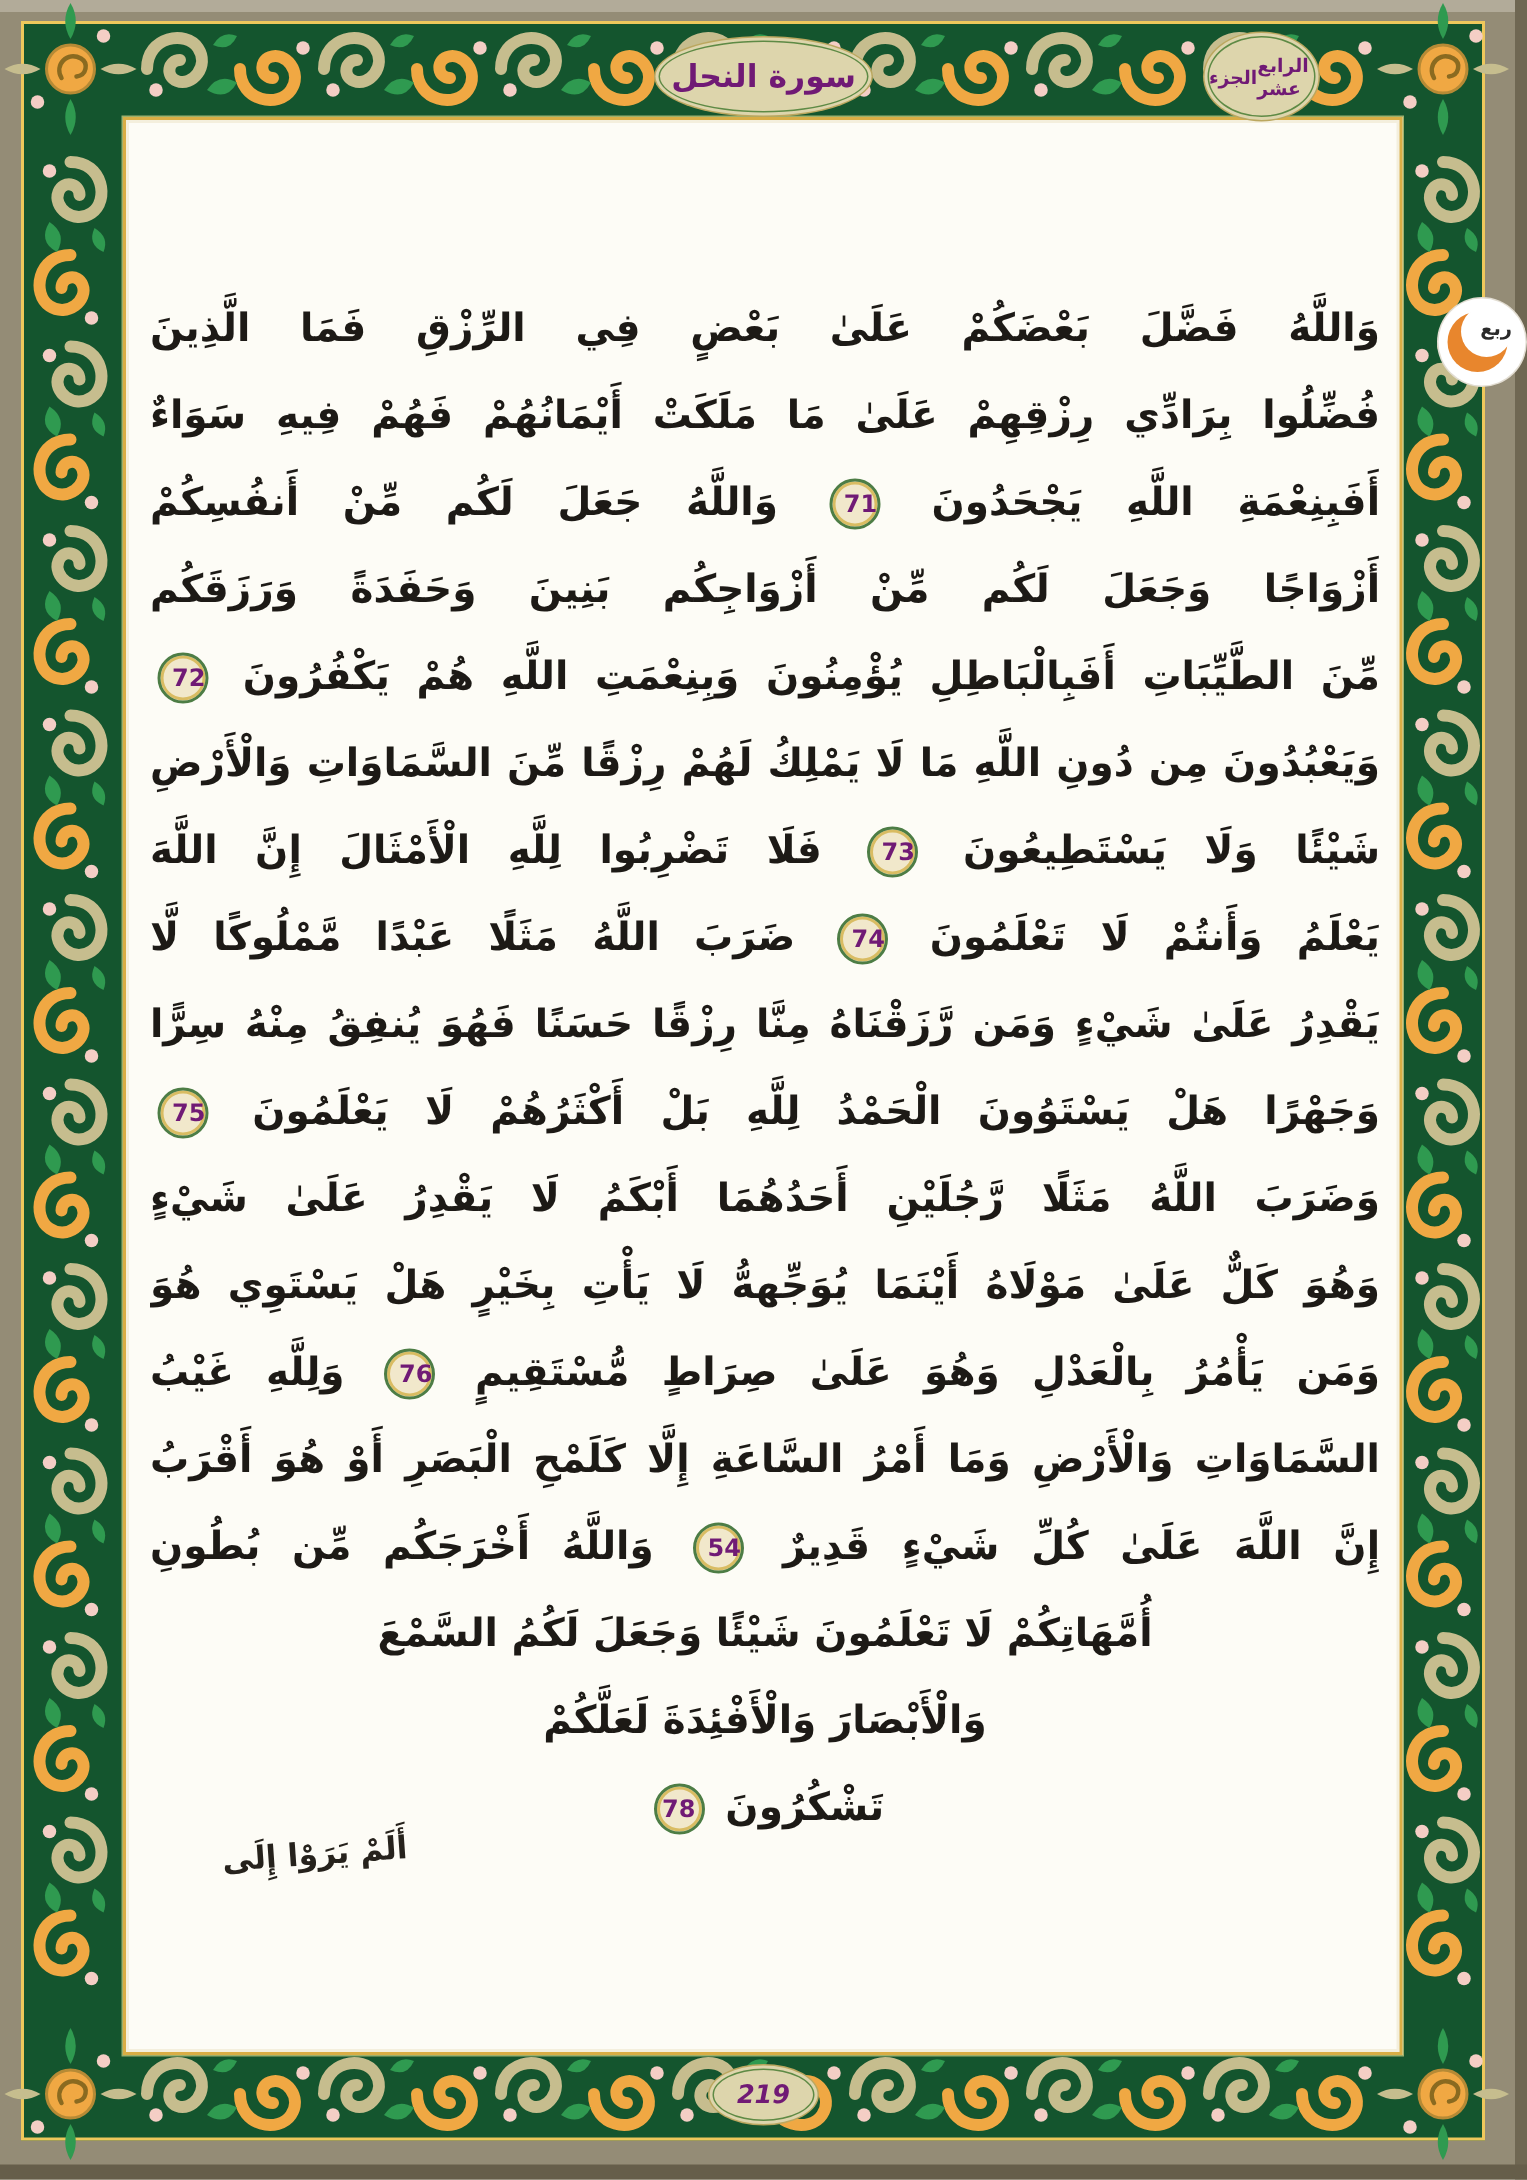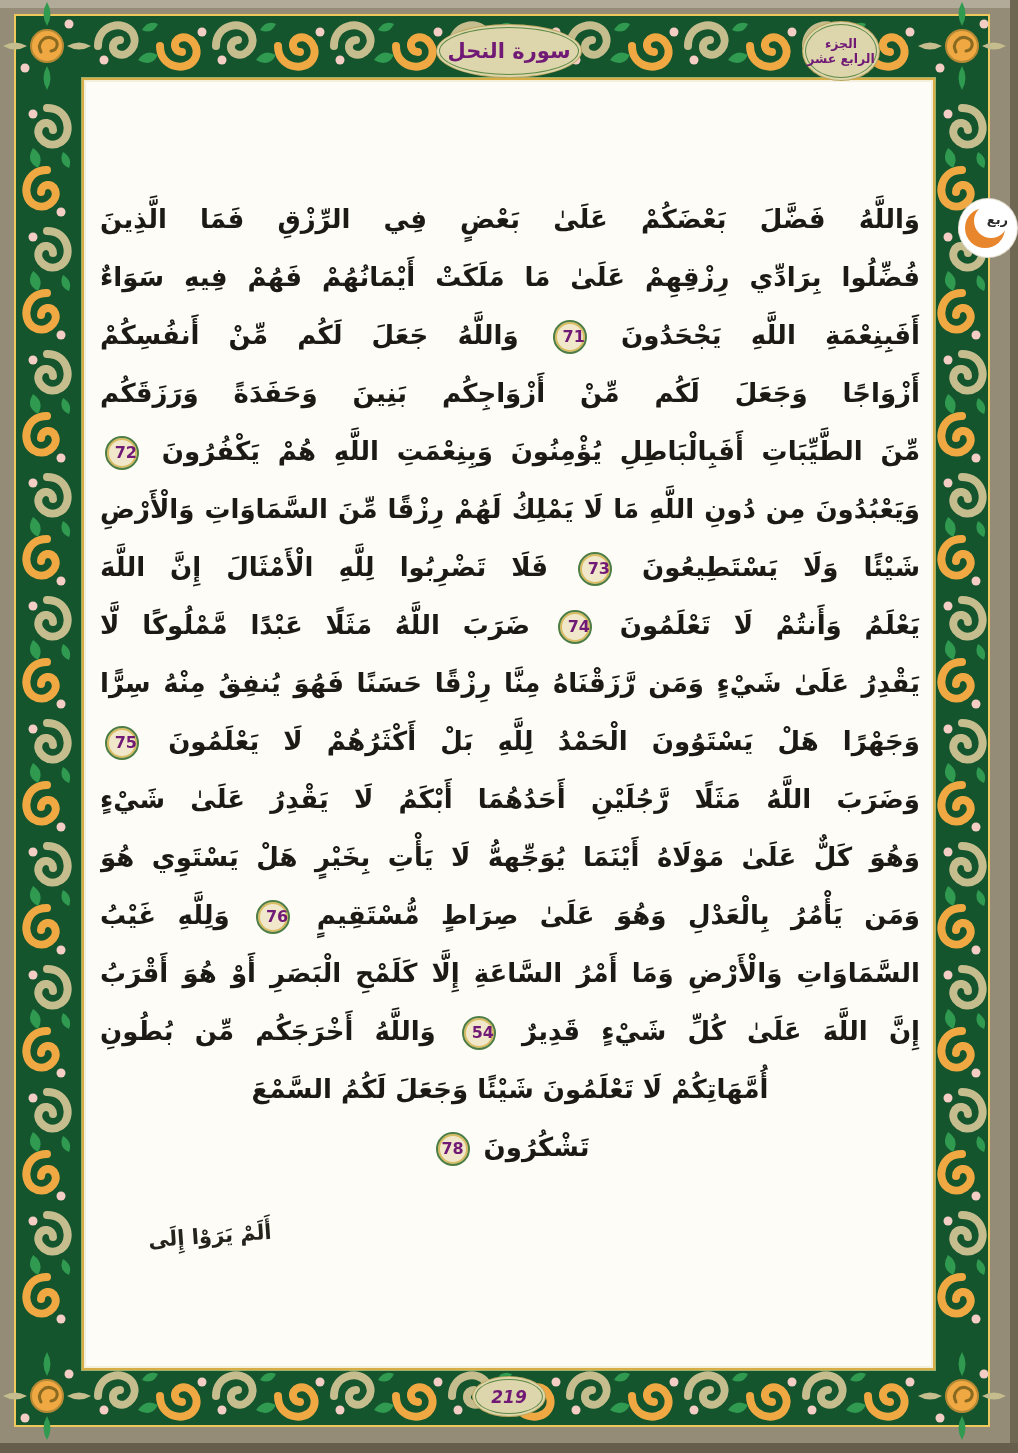--- a/index.html
+++ b/index.html
@@ -31,21 +31,21 @@
 
   
   .cartouche {
     background:#ddd5ac; border:1px solid #5e8a45; border-radius:50%;
     box-shadow: 0 0 0 2px #ddd5ac, 0 0 0 3px #bba75f;
     display:flex; align-items:center; justify-content:center;
     color:#701a75; z-index:3; position:absolute; text-align:left;
   }
   .surah-cartouche { left:50%; top:27px; transform:translateX(-50%); width:138px; height:46px; }
   .surah-cartouche .t { font-size:21px; font-weight:bold; }
-  .juz-cartouche { left:805px; top:24px; width:70px; height:52px; flex-direction:column; }
+  .juz-cartouche { left:805px; top:24px; width:70px; height:52px; }
   .juz-cartouche .t { font-size:12.5px; line-height:1.2; font-weight:bold; }
   .pagenum-cartouche { left:50%; top:1379px; transform:translateX(-50%); width:66px; height:33px; }
   .pagenum-cartouche .t { font-size:17px; font-style:italic; font-weight:bold; }
 
   
   .rub {
     position:absolute; left:959px; top:199px; width:58px; height:58px;
     background:#ffffff; border-radius:50%; z-index:3;
     box-shadow:0 0 0 1px #e2ddd2;
   }
@@ -196,20 +196,21 @@
       <div class="line"><span>شَيْئًا وَلَا يَسْتَطِيعُونَ </span><span class="verse-badge"><span class="verse-num">73</span></span><span> فَلَا تَضْرِبُوا لِلَّهِ الْأَمْثَالَ إِنَّ اللَّهَ </span></div>
       <div class="line"><span>يَعْلَمُ وَأَنتُمْ لَا تَعْلَمُونَ </span><span class="verse-badge"><span class="verse-num">74</span></span><span> ضَرَبَ اللَّهُ مَثَلًا عَبْدًا مَّمْلُوكًا لَّا </span></div>
       <div class="line"><span>يَقْدِرُ عَلَىٰ شَيْءٍ وَمَن رَّزَقْنَاهُ مِنَّا رِزْقًا حَسَنًا فَهُوَ يُنفِقُ مِنْهُ سِرًّا </span></div>
       <div class="line"><span>وَجَهْرًا هَلْ يَسْتَوُونَ الْحَمْدُ لِلَّهِ بَلْ أَكْثَرُهُمْ لَا يَعْلَمُونَ </span><span class="verse-badge"><span class="verse-num">75</span></span></div>
       <div class="line"><span>وَضَرَبَ اللَّهُ مَثَلًا رَّجُلَيْنِ أَحَدُهُمَا أَبْكَمُ لَا يَقْدِرُ عَلَىٰ شَيْءٍ </span></div>
       <div class="line"><span>وَهُوَ كَلٌّ عَلَىٰ مَوْلَاهُ أَيْنَمَا يُوَجِّههُّ لَا يَأْتِ بِخَيْرٍ هَلْ يَسْتَوِي هُوَ </span></div>
       <div class="line"><span>وَمَن يَأْمُرُ بِالْعَدْلِ وَهُوَ عَلَىٰ صِرَاطٍ مُّسْتَقِيمٍ </span><span class="verse-badge"><span class="verse-num">76</span></span><span> وَلِلَّهِ غَيْبُ </span></div>
       <div class="line"><span>السَّمَاوَاتِ وَالْأَرْضِ وَمَا أَمْرُ السَّاعَةِ إِلَّا كَلَمْحِ الْبَصَرِ أَوْ هُوَ أَقْرَبُ </span></div>
       <div class="line"><span>إِنَّ اللَّهَ عَلَىٰ كُلِّ شَيْءٍ قَدِيرٌ </span><span class="verse-badge"><span class="verse-num">54</span></span><span> وَاللَّهُ أَخْرَجَكُم مِّن بُطُونِ </span></div>
       <div class="line"><span>أُمَّهَاتِكُمْ لَا تَعْلَمُونَ شَيْئًا وَجَعَلَ لَكُمُ السَّمْعَ </span></div>
+      <div class="line"><span>وَالْأَبْصَارَ وَالْأَفْئِدَةَ لَعَلَّكُمْ </span></div>
       <div class="line"><span>تَشْكُرُونَ </span><span class="verse-badge"><span class="verse-num">78</span></span></div>
     </div>
 </div>
 
 <div class="catchword">أَلَمْ يَرَوْا إِلَى</div>
 
 <div class="cartouche pagenum-cartouche">
   <span class="t">219</span>
 </div>
 

